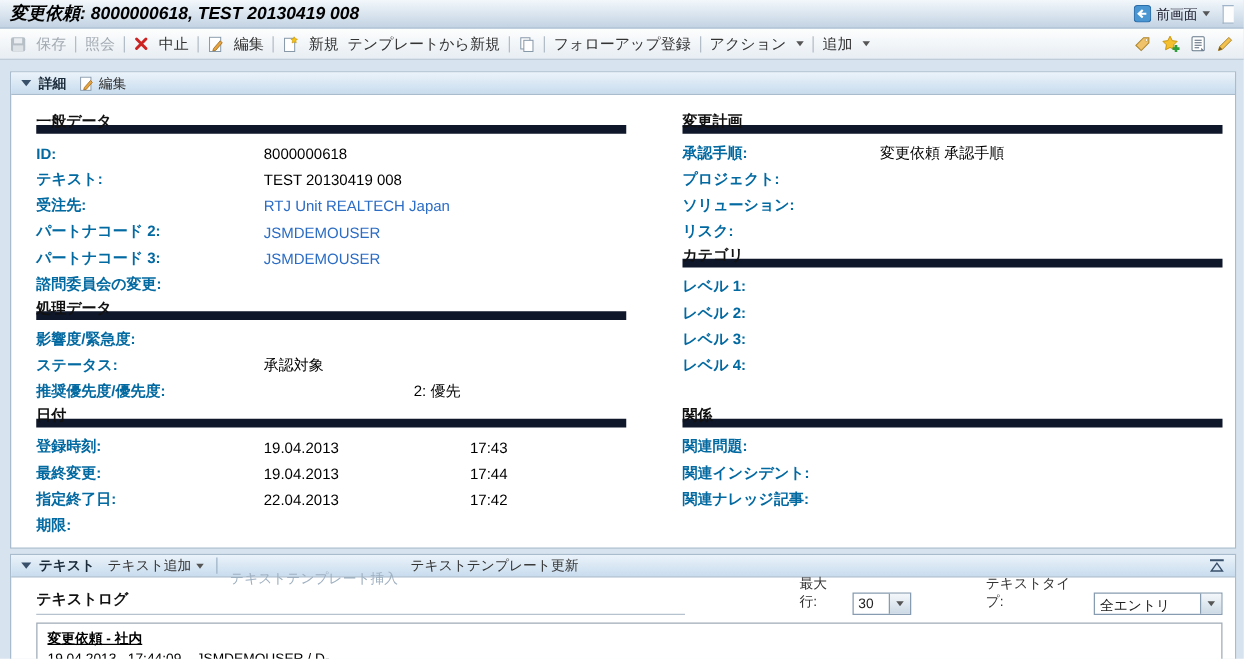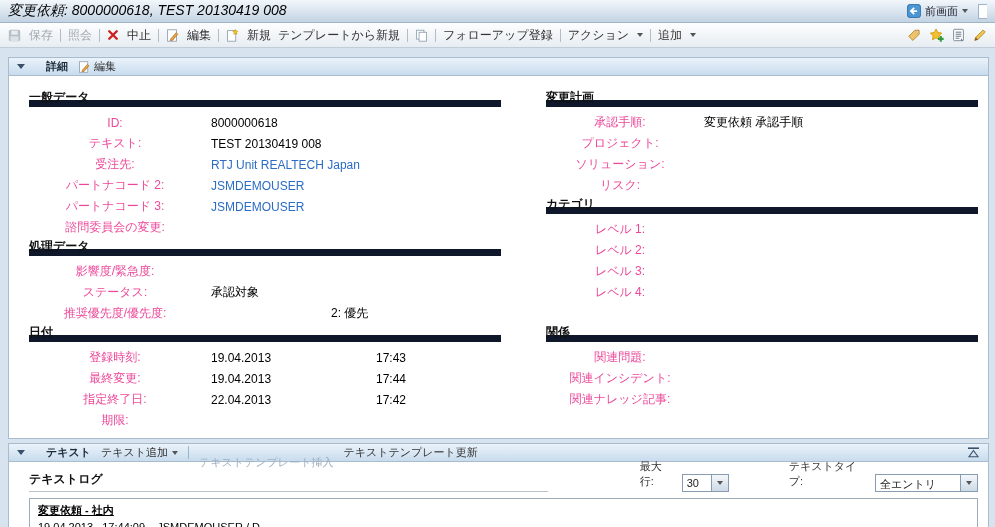--- a/index.html
+++ b/index.html
@@ -8,21 +8,21 @@
     font-family:"Liberation Sans",sans-serif;
     font-size:12px; color:#222;
     background:#d7e3ef; position:relative;
   }
   
   .titlebar{
     height:23px; display:flex; align-items:center; padding:0 8px;
     background:linear-gradient(#f2f7fb,#c3d3e3);
     border-bottom:1px solid #9fb4c9;
   }
-  .titlebar .title{ flex:1; font-size:14px; font-weight:normal; font-style:italic; color:#000; }
+  .titlebar .title{ flex:1; font-size:14px; font-weight:bold; font-style:italic; color:#000; }
   .backbtn{ display:flex; align-items:center; gap:4px; font-size:11px; color:#223; cursor:pointer; margin-right:10px;}
   .edgebox{ width:9px; height:15px; background:#fdfdfd; border:1px solid #9fb4c9; border-right:none; }
   .caret{ width:0; height:0; border-left:3.5px solid transparent; border-right:3.5px solid transparent; border-top:4px solid #555; display:inline-block; }
   
   .toolbar{
     height:25px; display:flex; align-items:center; padding:0 8px; gap:7px;
     background:linear-gradient(#fdfefe,#e7edf3);
     border-bottom:1px solid #c0ccd8;
   }
   .tbtn{ display:flex; align-items:center; gap:8px; color:#333; cursor:pointer; white-space:nowrap; }
@@ -31,34 +31,34 @@
   .tool-right{ margin-left:auto; display:flex; align-items:center; gap:8px; }
   
   .panel{ position:absolute; left:8px; right:6px; background:#fff; border:1px solid #a9bccd; }
   #detail-panel{ top:57px; height:382px; }
   #text-panel{ top:443px; height:110px; }
   .phead{
     height:18px; display:flex; align-items:center; gap:10px; padding:0 8px;
     background:linear-gradient(#ebf3fa,#c8dcee);
     border-bottom:1px solid #a9bccd; font-size:11px;
   }
-  .ptitle{ display:flex; align-items:center; gap:21px; font-weight:bold; color:#1c2b3a; }
+  .ptitle{ display:flex; align-items:center; gap:6px; font-weight:bold; color:#1c2b3a; }
   .tri-down{ width:0; height:0; border-left:4px solid transparent; border-right:4px solid transparent; border-top:5px solid #39506b; }
   .hbtn{ display:flex; align-items:center; gap:4px; color:#333; cursor:pointer; white-space:nowrap; }
   .hbtn.disabled{ color:#9fb0c0; cursor:default;margin-top:20px; }
   .phead .sep{ background:#9db3c6; }
   .collapse{ margin-left:auto; cursor:pointer; display:flex; align-items:center; }
   
   .pbody{ display:flex; padding:13px 0 0 20px; }
   .col-left{ width:472px; }
   .col-right{ flex:1; margin-left:45px; margin-right:10px; }
   .sect-title{ font-weight:bold; color:#111; font-size:12px; border-bottom:7px solid #0f172a; padding-bottom:2px; margin-bottom:5px; height:18px; }
   .sect-relations{ margin-top:21px; }
   .frow{ display:flex; align-items:center; height:21px; white-space:nowrap; }
-  .flabel{ width:172px; text-align:center; color:#ec4899; margin-right:10px; }
+  .flabel{ width:172px; text-align:left; color:#0369a1; margin-right:10px;font-weight:bold; }
   .col-right .flabel{ width:148px; }
   .fval{ color:#000; }
   .w165{ width:165px; }
   .w120{ width:120px; }
   .link{ color:#2b6cc4; cursor:pointer; }
   
   .tbody{ padding:8px 10px 0 20px; }
   .logrow{ display:flex; align-items:flex-end; height:22px; }
   .logtitle{ width:535px; border-bottom:1px solid #b6c2cd; font-weight:bold; color:#111; padding-bottom:3px; }
   .ctl-label{ font-size:11px; color:#333; margin-bottom:3px; }

